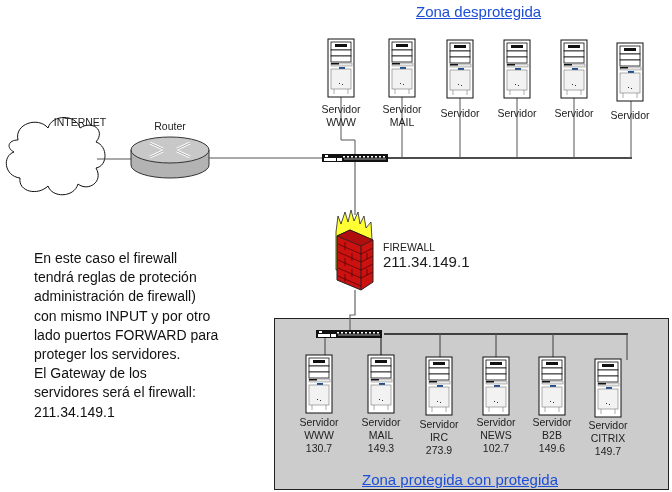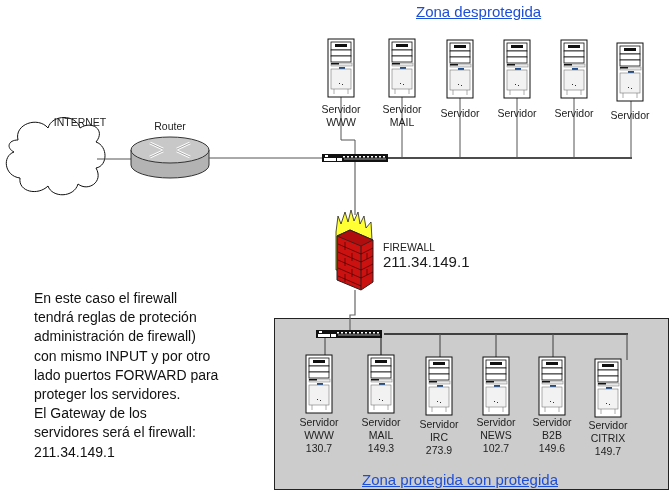--- a/index.html
+++ b/index.html
@@ -1,20 +1,20 @@
 <!DOCTYPE html>
 <html><head>
 <meta charset="utf-8">
 <style>
   html, body { margin:0; padding:0; background:#ffffff; }
   body { width:672px; height:492px; position:relative; overflow:hidden; font-family:"Liberation Sans", sans-serif; color:#1a1a1a; }
   .abs { position:absolute; }
   .lbl { position:absolute; text-align:center; font-size:10.5px; line-height:13px; color:#222; white-space:nowrap; }
   .zone-title { position:absolute; font-size:15px; color:#1d4ed8; white-space:nowrap;text-decoration:underline; }
-  .note { position:absolute; left:34px; top:249px; width:240px; font-size:14px; line-height:19.2px; color:#111;margin-top:40px; }
+  .note { position:absolute; left:34px; top:249px; width:240px; font-size:14px; line-height:19.2px; color:#111; }
   .note div { white-space:nowrap; }
   #protected-zone { position:absolute; left:274px; top:318px; width:395px; height:172px; background:#cccccc; border:1px solid #222; box-sizing:border-box; }
   svg.diagram { position:absolute; left:0; top:0; }
 </style>
 </head>
 <body>
 
 <div id="protected-zone"></div>
 
 <svg class="diagram" width="672" height="492" viewBox="0 0 672 492">

